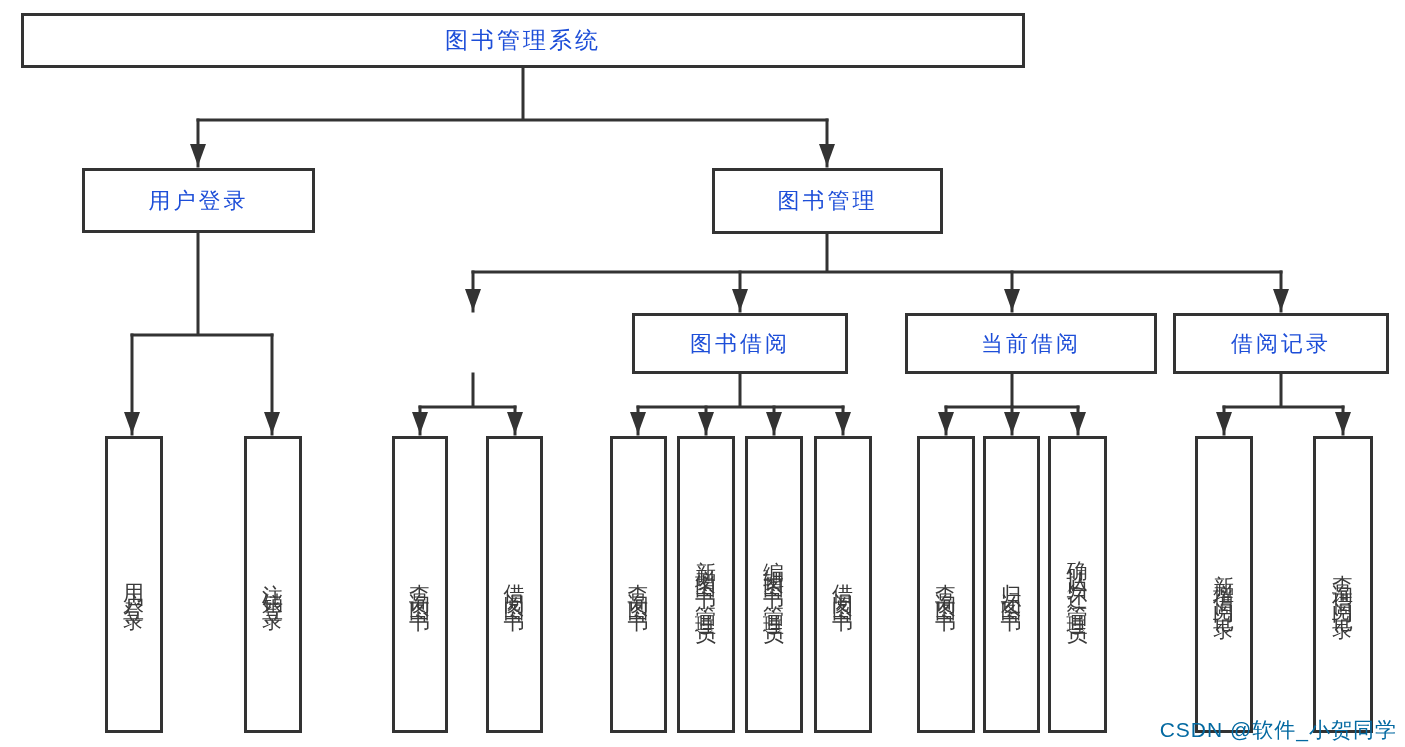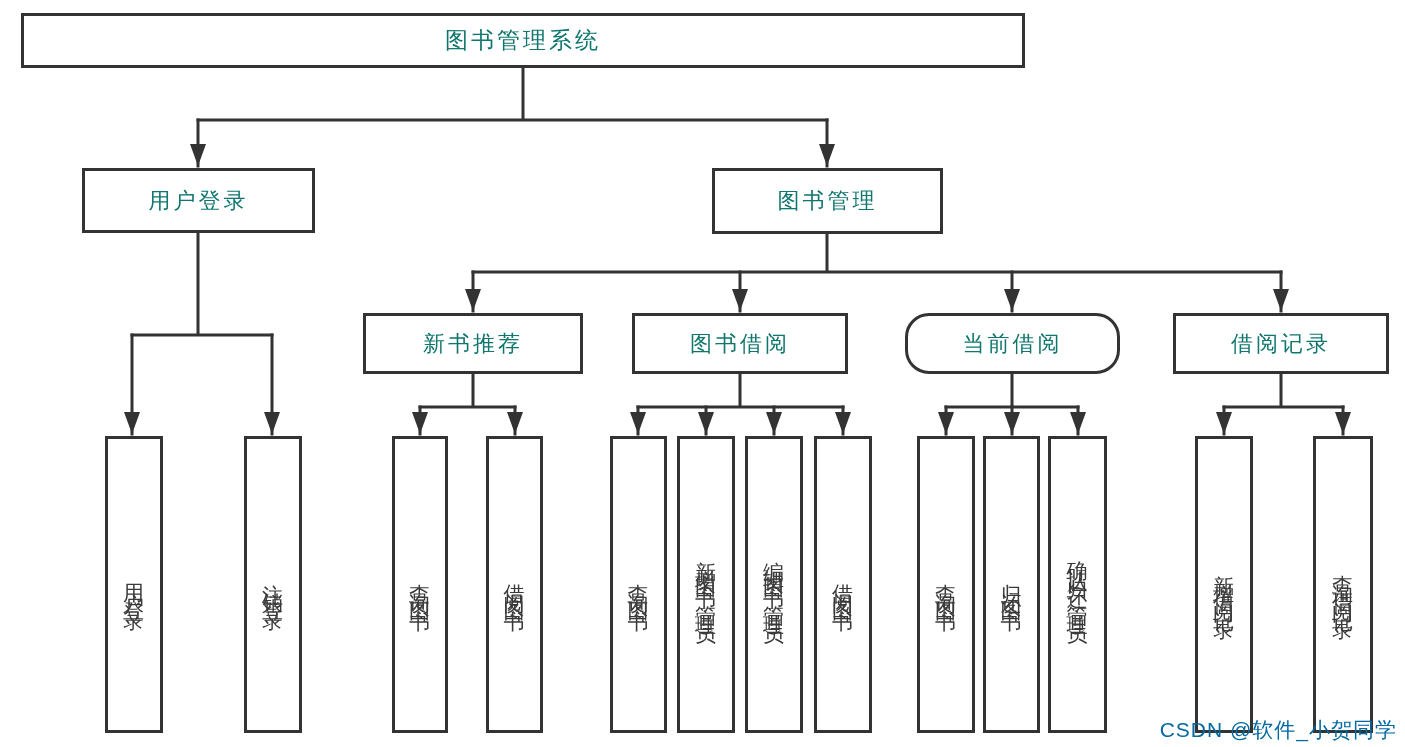--- a/index.html
+++ b/index.html
@@ -25,21 +25,21 @@
     background: #ffffff;
     display: flex;
     align-items: center;
     justify-content: center;
     z-index: 2;
   }
   .hlabel {
     font-size: 22px;
     letter-spacing: 3px;
     white-space: nowrap;
-    color: #0f766e;
+    color: #1d4ed8;
   }
   .root-label { font-size: 23px; }
   .leaf {
     top: 436px;
     height: 297px;
   }
   .vlabel {
     writing-mode: vertical-rl;
     text-orientation: mixed;
     font-size: 21px;
@@ -111,27 +111,24 @@
     <span class="hlabel root-label">图书管理系统</span>
   </div>
 
   <div class="node" style="left:82px; top:168px; width:233px; height:65px;">
     <span class="hlabel">用户登录</span>
   </div>
   <div class="node" style="left:712px; top:168px; width:231px; height:66px;">
     <span class="hlabel">图书管理</span>
   </div>
 
-  <div class="node" style="left:363px; top:313px; width:220px; height:61px;">
-    <span class="hlabel">新书推荐</span>
-  </div>
   <div class="node" style="left:632px; top:313px; width:216px; height:61px;">
     <span class="hlabel">图书借阅</span>
   </div>
-  <div class="node" style="left:905px; top:313px; width:215px; height:61px;border-radius:24px;">
+  <div class="node" style="left:905px; top:313px; width:252px; height:61px;">
     <span class="hlabel">当前借阅</span>
   </div>
   <div class="node" style="left:1173px; top:313px; width:216px; height:61px;">
     <span class="hlabel">借阅记录</span>
   </div>
 
   <div class="node leaf" style="left:105px; width:58px;">
     <span class="vlabel">用户登录</span>
   </div>
   <div class="node leaf" style="left:244px; width:58px;">

